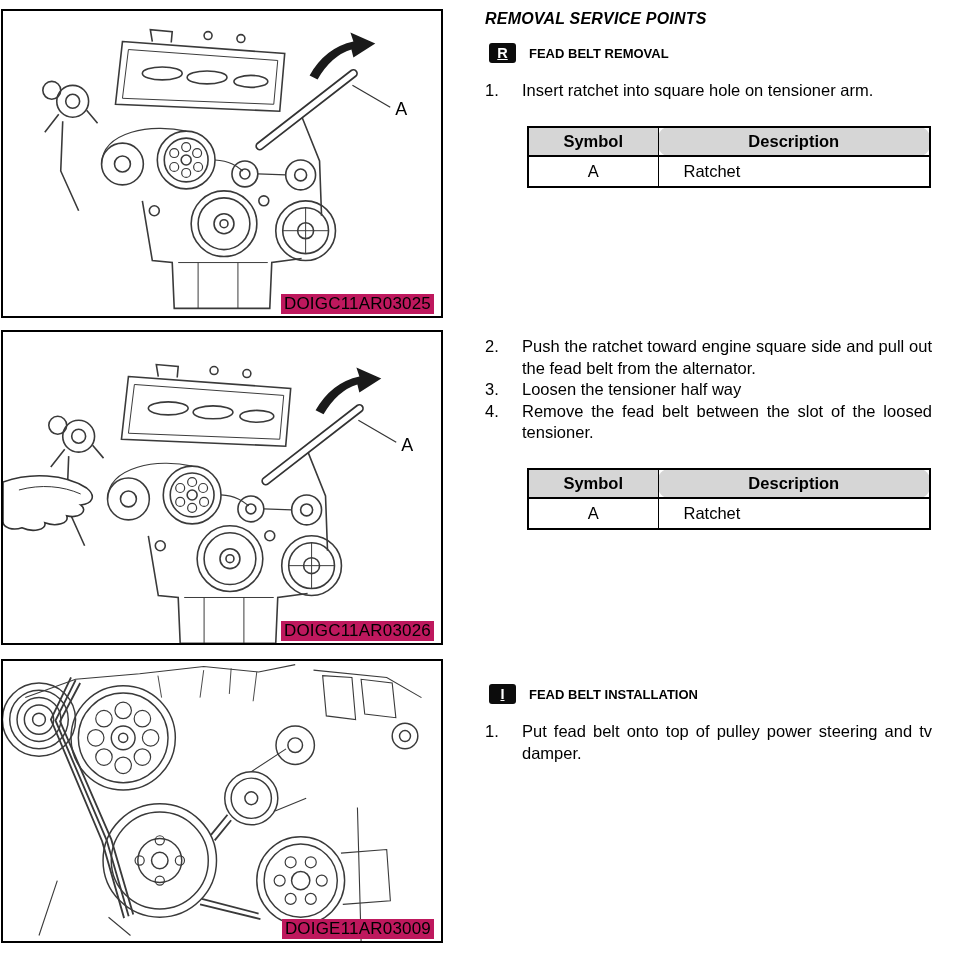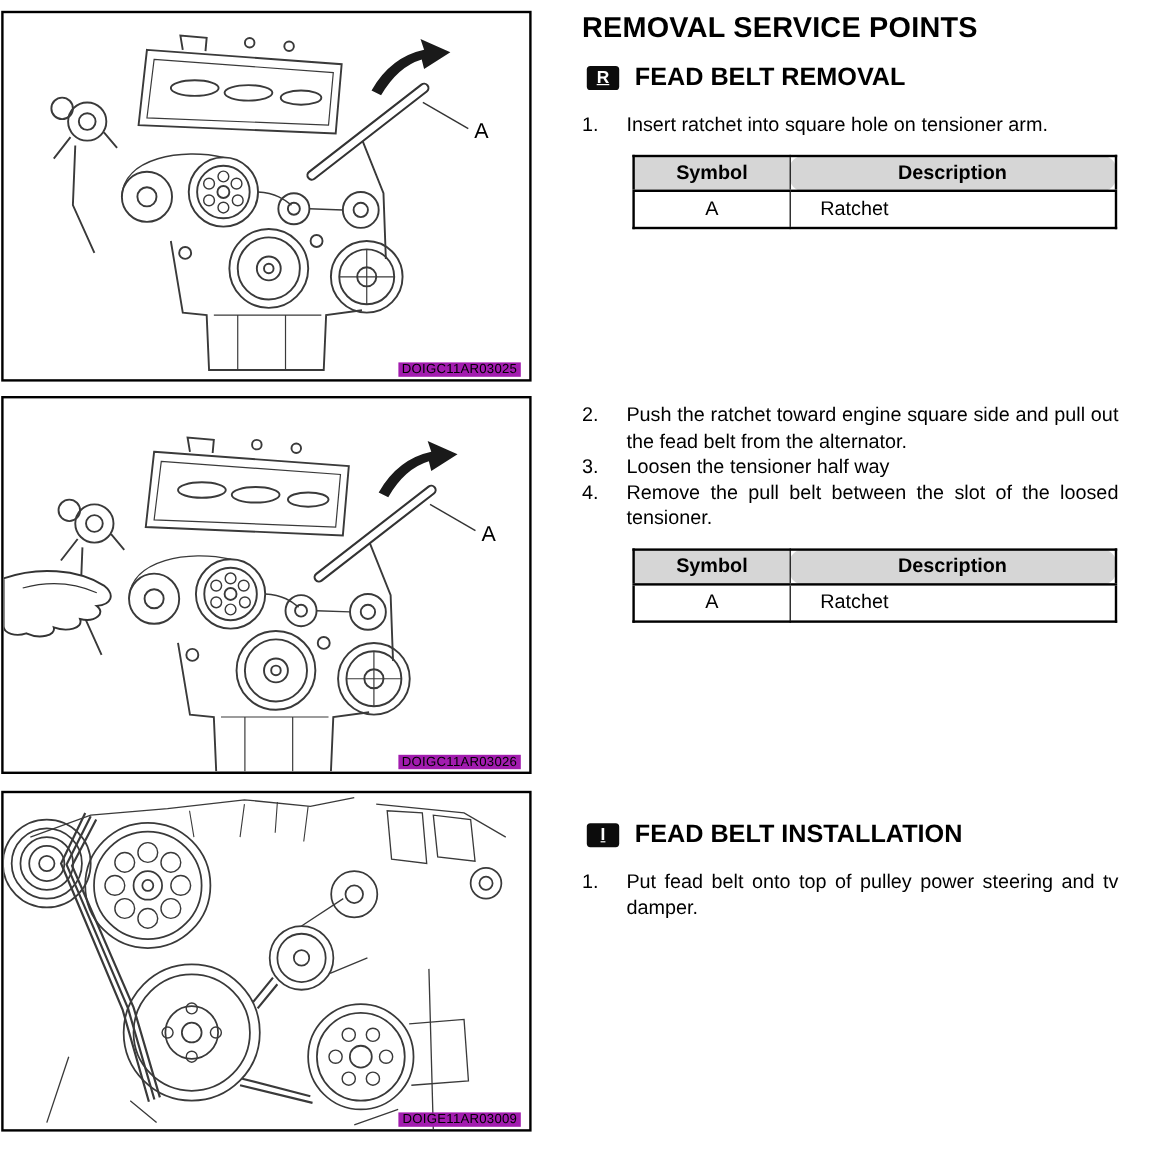--- a/index.html
+++ b/index.html
@@ -11,47 +11,47 @@
   .page { position:relative; width:967px; height:967px; background:#fff; }
 
   
   .fig { position:absolute; left:1px; width:442px; border:2px solid #000; background:#fff; overflow:hidden; }
   .fig-1 { top:9px;   height:309px; }
   .fig-2 { top:330px; height:315px; }
   .fig-3 { top:659px; height:284px; }
   .fig svg { position:absolute; left:0; top:0; width:100%; height:100%; }
   .figcode {
     position:absolute; right:7px; bottom:2px;
-    font-size:11px; letter-spacing:0.2px; background:#a21caf; padding:0 3px;
+    font-size:17px; letter-spacing:0.2px; background:#be185d; padding:0 3px;
   }
 
   
   .textcol { position:absolute; left:485px; top:0; width:447px; height:967px; }
   .block { position:absolute; left:0; width:447px; }
   .block-removal { top:10px; }
   .block-steps2  { top:336px; }
   .block-install { top:664px; }
 
-  .title { font-size:24px; font-weight:bold; letter-spacing:0.2px; }
+  .title { font-size:16px; font-weight:bold; letter-spacing:0.2px;font-style:italic; }
 
   .sub { display:flex; align-items:center; gap:13px; margin-top:15px; margin-left:4px; }
   .badge {
     display:inline-flex; width:27px; height:20px; border-radius:3px;
     background:#0c0c0c; color:#fff; align-items:center; justify-content:center;
     font-weight:bold; font-size:14.5px; text-decoration:underline; flex:none;
   }
-  .subtitle { font-weight:bold; font-size:21px; }
+  .subtitle { font-weight:bold; font-size:13px; }
 
   .steps { margin-top:17px; }
   .step { display:flex; font-size:16.5px; line-height:21.5px; }
   .step .num { width:37px; flex:none; }
   .step .txt { flex:1; text-align:justify; }
 
   table.sym-table {
-    border-collapse:collapse; margin-left:42px; margin-top:13px;
+    border-collapse:collapse; margin-left:42px; margin-top:24px;
     width:404px; border:2.5px solid #000; table-layout:fixed;
   }
   .sym-table th, .sym-table td { border:1.5px solid #000; font-size:16.5px; }
   .sym-table th {
     background:#d6d6d6; font-weight:bold; text-align:center;
     height:29px; border-bottom-width:2px;
   }
   .sym-table td { height:31px; }
   .sym-table .c1 { width:130px; text-align:center; }
   .sym-table td.c2 { padding-left:25px; text-align:left; }
@@ -260,21 +260,21 @@
       <div class="step">
         <span class="num">2.</span>
         <span class="txt">Push the ratchet toward engine square side and pull out the fead belt from the alternator.</span>
       </div>
       <div class="step">
         <span class="num">3.</span>
         <span class="txt">Loosen the tensioner half way</span>
       </div>
       <div class="step">
         <span class="num">4.</span>
-        <span class="txt">Remove the pull belt between the slot of the loosed tensioner.</span>
+        <span class="txt">Remove the fead belt between the slot of the loosed tensioner.</span>
       </div>
       <table class="sym-table mt36">
         <thead>
           <tr>
             <th class="c1">Symbol</th>
             <th class="c2">Description</th>
           </tr>
         </thead>
         <tbody>
           <tr>

